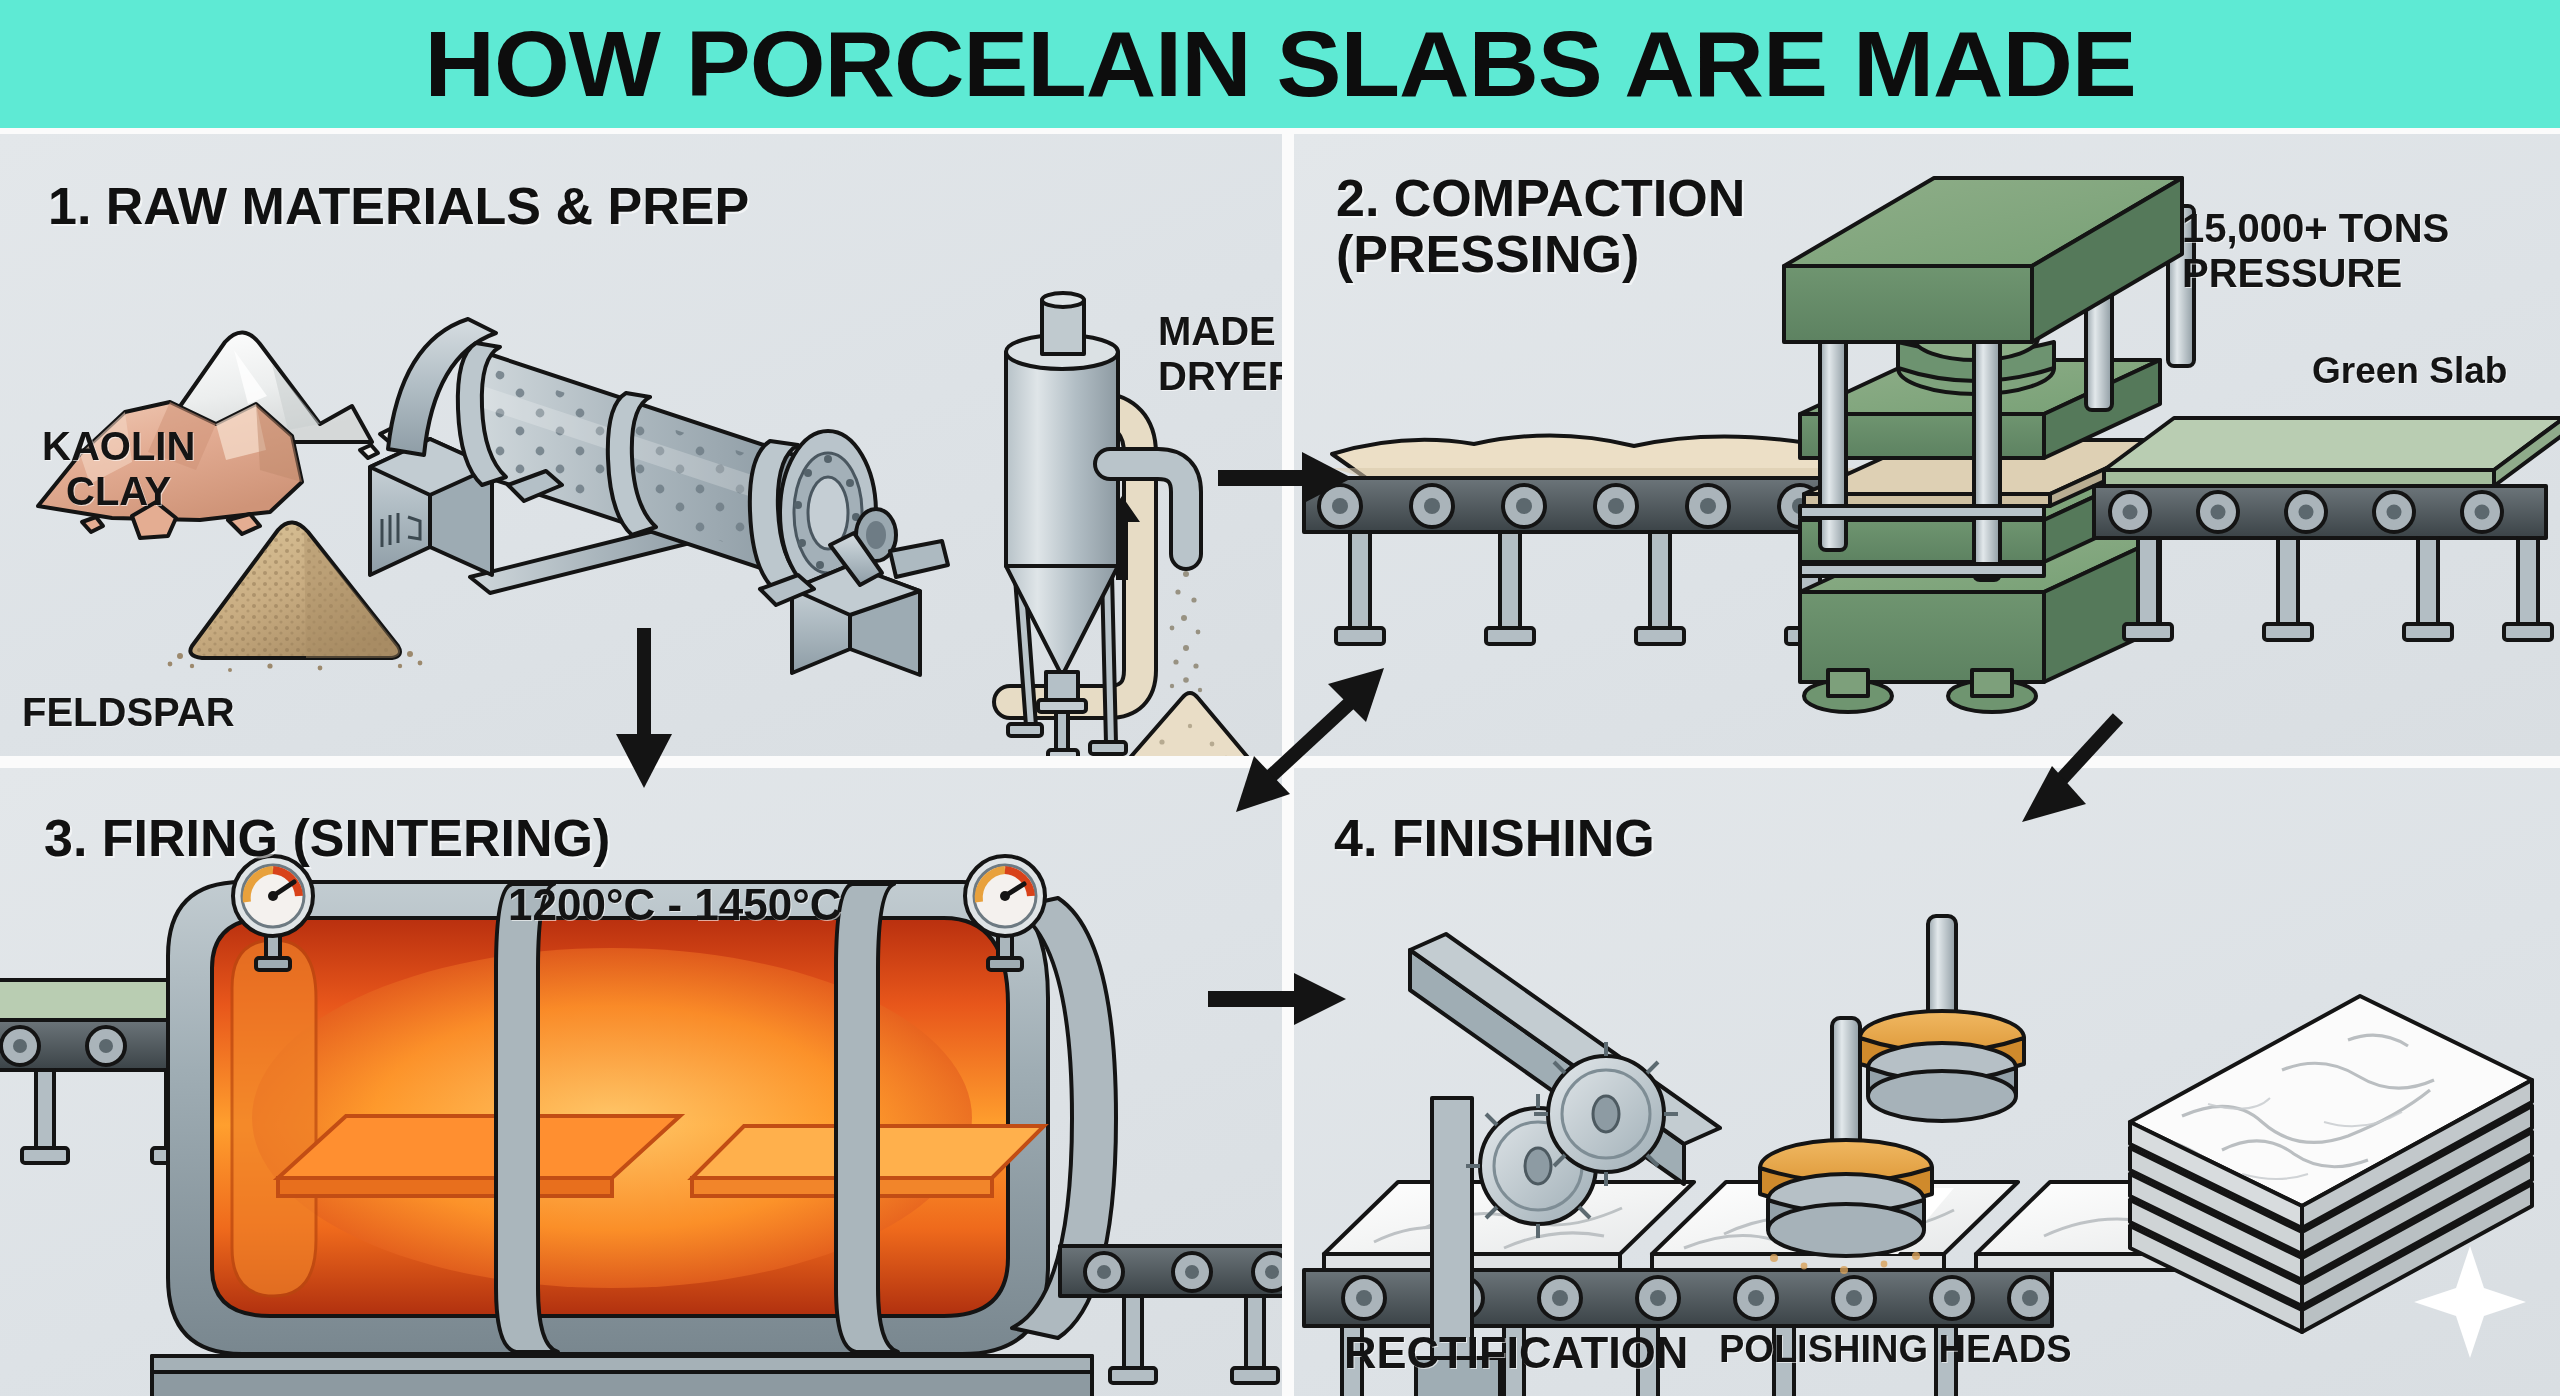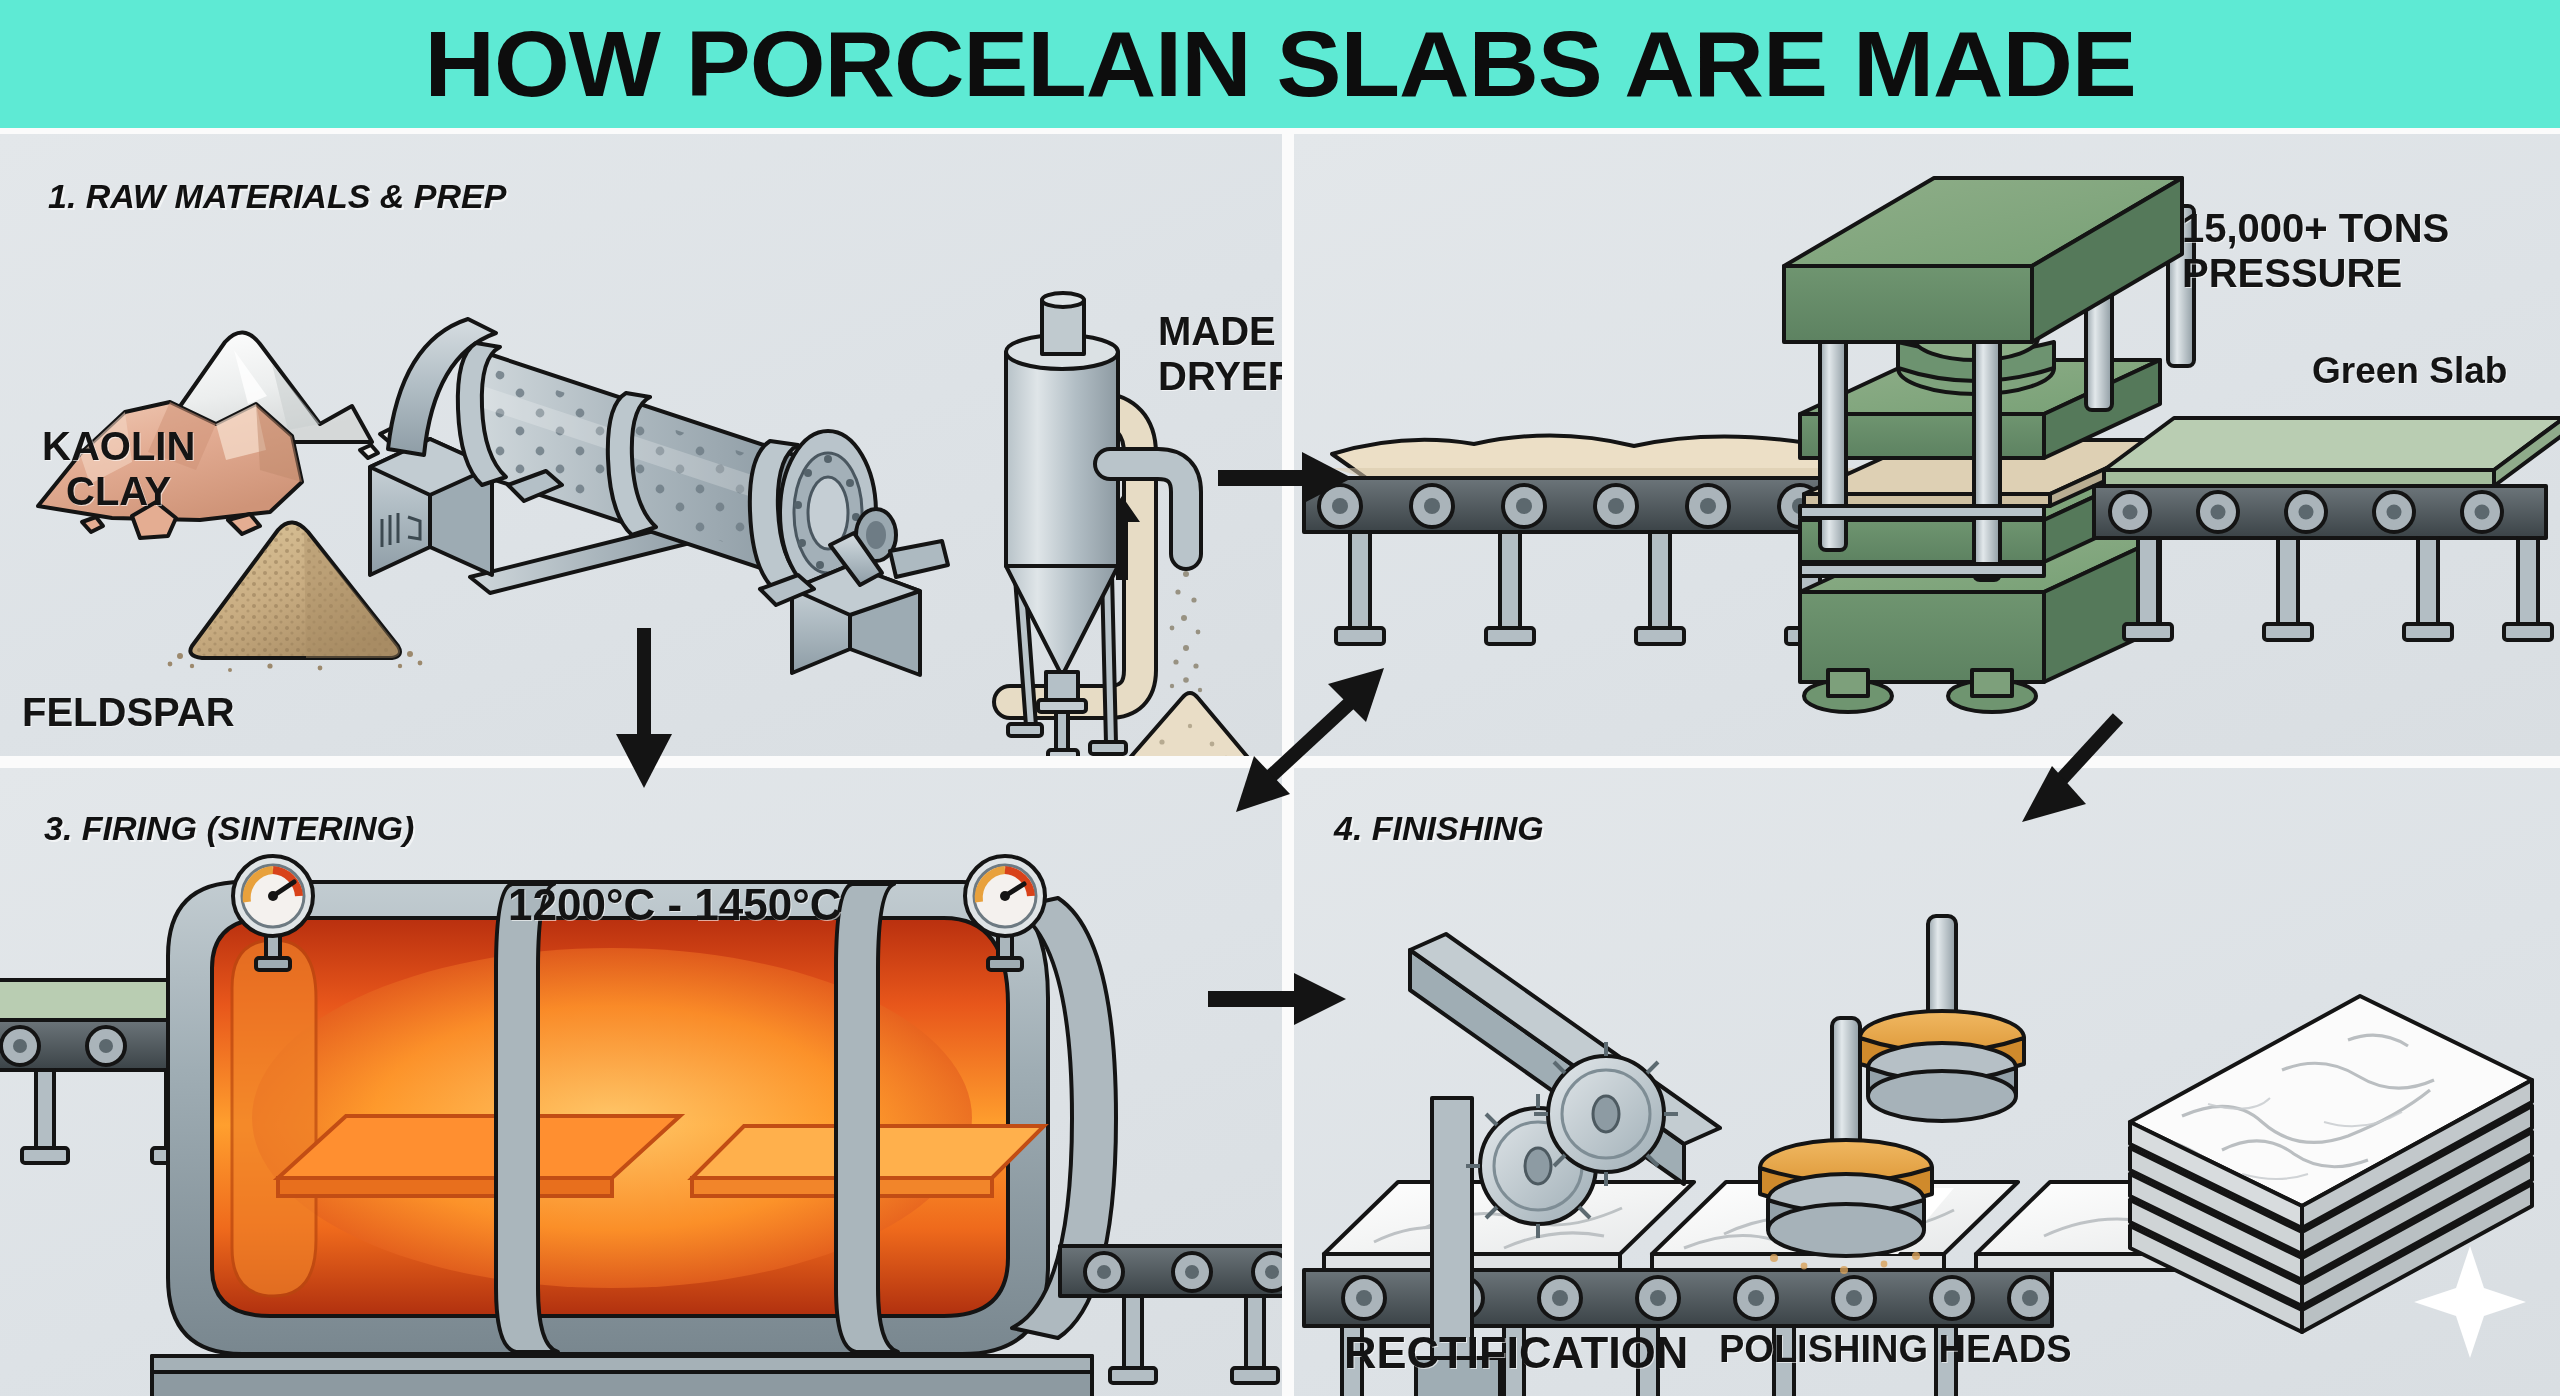--- a/index.html
+++ b/index.html
@@ -34,24 +34,23 @@
     background: linear-gradient(160deg,#e3e7ea 0%, #dde2e6 55%, #d9dee2 100%);
     overflow: hidden;
   }
   #panel1 { left: 0;    top: 134px;  width: 1282px; height: 622px; }
   #panel2 { left: 1294px; top: 134px; width: 1266px; height: 622px; }
   #panel3 { left: 0;    top: 768px;  width: 1282px; height: 628px; }
   #panel4 { left: 1294px; top: 768px; width: 1266px; height: 628px; }
 
   .panel-head {
     position: absolute; z-index: 40;
-    font-size: 34px; font-weight: 700; color: #111; line-height: 1.08;
+    font-size: 52px; font-weight: 700; color: #111; line-height: 1.08;
     text-shadow: 2px 2px 0 rgba(255,255,255,.55);
     white-space: pre-line;
-    font-style: italic;
   }
   #head1 { left: 48px; top: 44px; }
   #head2 { left: 42px; top: 36px; }
   #head3 { left: 44px; top: 42px; }
   #head4 { left: 40px; top: 42px; }
 
   .lbl {
     position: absolute; z-index: 38;
     font-weight: 700; color: #141414;
     text-shadow: 1px 1px 0 rgba(255,255,255,.6);
@@ -281,20 +280,22 @@
           <circle cx="276" cy="484" r="2.2"></circle>
           <circle cx="198" cy="488" r="2"></circle>
       </g>
     </svg>
 
     <div class="lbl" style="left:1158px; top:175px; font-size:40px;">MADE
 DRYER</div>
   </div>
 
   <div class="panel" id="panel2">
+    <div class="panel-head" id="head2">2. COMPACTION
+(PRESSING)</div>
 
     <svg style="position:absolute;left:0px;top:248px;" width="640" height="350">
       <defs>
         <linearGradient id="beltG" x1="0" y1="0" x2="0" y2="1">
           <stop offset="0%" stop-color="#6c757a"></stop>
             <stop offset="100%" stop-color="#3b4347"></stop>
         </linearGradient>
       </defs>
 
       <path class="ink" fill="#ecdfc6" d="M38 72 Q110 50 180 62 Q260 44 340 64 Q420 46 520 62 L560 96 L72 96 Z"></path>

